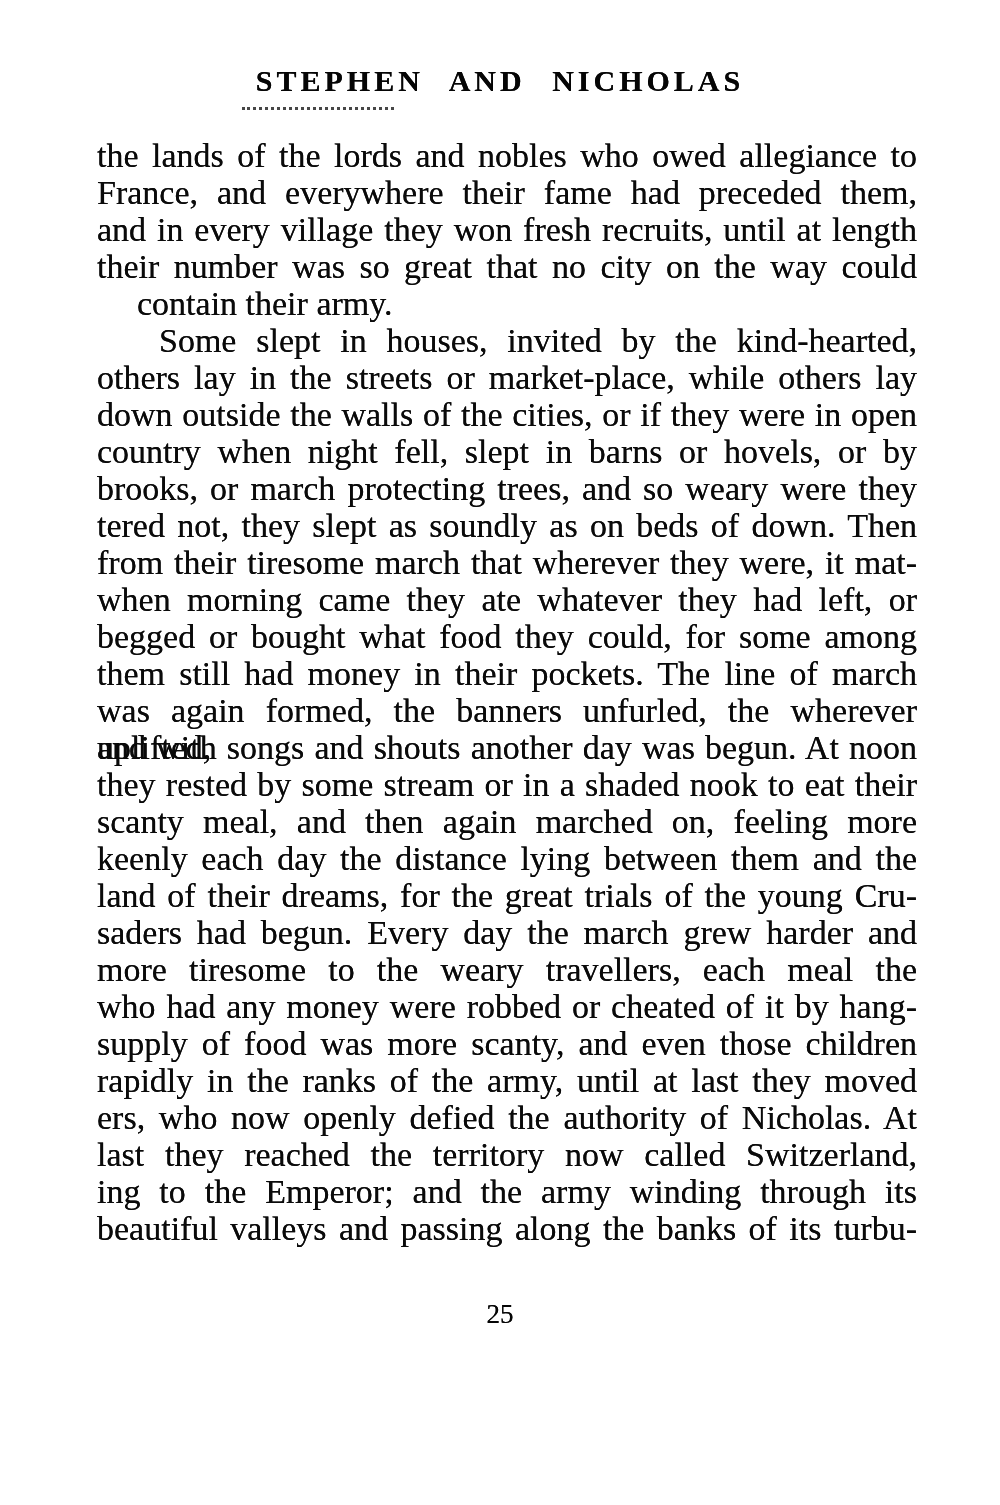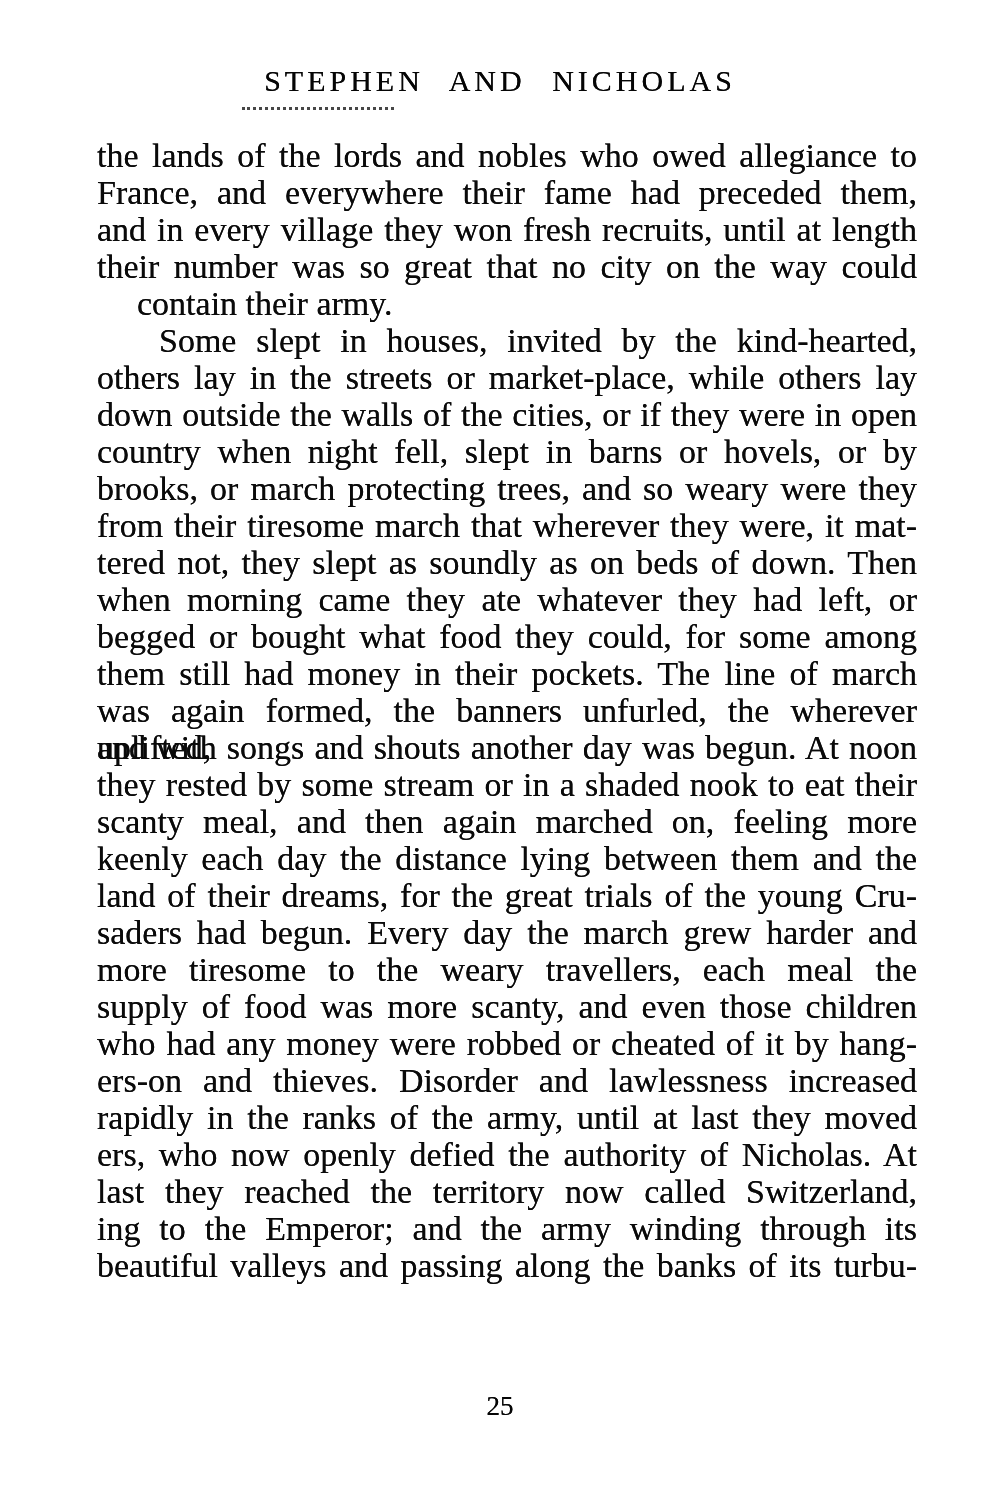--- a/index.html
+++ b/index.html
@@ -17,21 +17,21 @@
     overflow: hidden;
     text-shadow: 0 0 0.45px rgba(0,0,0,0.85); 
   }
   .running-header {
     position: absolute;
     top: 64px;
     left: 0;
     width: 100%;
     text-align: center;
     font-size: 30px;
-    font-weight: 400;
+    font-weight: 700;
     letter-spacing: 4px;
     word-spacing: 15px;
     color: #050505;
   }
   
   .header-dots {
     position: absolute;
     top: 107px;
     left: 242px;
     width: 152px;
@@ -54,21 +54,21 @@
   }
   .text-line.para-end {
     text-align-last: left;
     margin-left: 40px;
   }
   .text-line.para-indent {
     text-indent: 62px;
   }
   .page-number {
     position: absolute;
-    top: 1388px;
+    top: 1296px;
     left: 0;
     width: 100%;
     text-align: center;
     font-size: 27px;
     line-height: 37px;
     color: #050505;
   }
 </style>
 </head>
 <body>
@@ -83,36 +83,35 @@
       <div class="text-line">the lands of the lords and nobles who owed allegiance to</div>
       <div class="text-line">France, and everywhere their fame had preceded them,</div>
       <div class="text-line">and in every village they won fresh recruits, until at length</div>
       <div class="text-line">their number was so great that no city on the way could</div>
       <div class="text-line para-end">contain their army.</div>
       <div class="text-line para-indent">Some slept in houses, invited by the kind-hearted,</div>
       <div class="text-line">others lay in the streets or market-place, while others lay</div>
       <div class="text-line">down outside the walls of the cities, or if they were in open</div>
       <div class="text-line">country when night fell, slept in barns or hovels, or by</div>
       <div class="text-line">brooks, or march protecting trees, and so weary were they</div>
+      <div class="text-line">tered not, they slept as soundly as on beds of down. Then</div>
       <div class="text-line">from their tiresome march that wherever they were, it mat-</div>
-      <div class="text-line">tered not, they slept as soundly as on beds of down. Then</div>
       <div class="text-line">when morning came they ate whatever they had left, or</div>
       <div class="text-line">begged or bought what food they could, for some among</div>
       <div class="text-line">them still had money in their pockets. The line of march</div>
       <div class="text-line">was again formed, the banners unfurled, the wherever uplifted,</div>
       <div class="text-line">and with songs and shouts another day was begun. At noon</div>
       <div class="text-line">they rested by some stream or in a shaded nook to eat their</div>
       <div class="text-line">scanty meal, and then again marched on, feeling more</div>
       <div class="text-line">keenly each day the distance lying between them and the</div>
       <div class="text-line">land of their dreams, for the great trials of the young Cru-</div>
       <div class="text-line">saders had begun. Every day the march grew harder and</div>
       <div class="text-line">more tiresome to the weary travellers, each meal the</div>
+      <div class="text-line">who had any money were robbed or cheated of it by hang-</div>
       <div class="text-line">supply of food was more scanty, and even those children</div>
-      <div class="text-line">who had any money were robbed or cheated of it by hang-</div>
-      <div class="text-line">ers-on and thieves. Disorder and lawlessness increased</div>
       <div class="text-line">rapidly in the ranks of the army, until at last they moved</div>
       <div class="text-line">ers, who now openly defied the authority of Nicholas. At</div>
       <div class="text-line">last they reached the territory now called Switzerland,</div>
       <div class="text-line">ing to the Emperor; and the army winding through its</div>
       <div class="text-line">beautiful valleys and passing along the banks of its turbu-</div>
     </div>
 
   <div class="page-number">25</div>
 
 </div>

